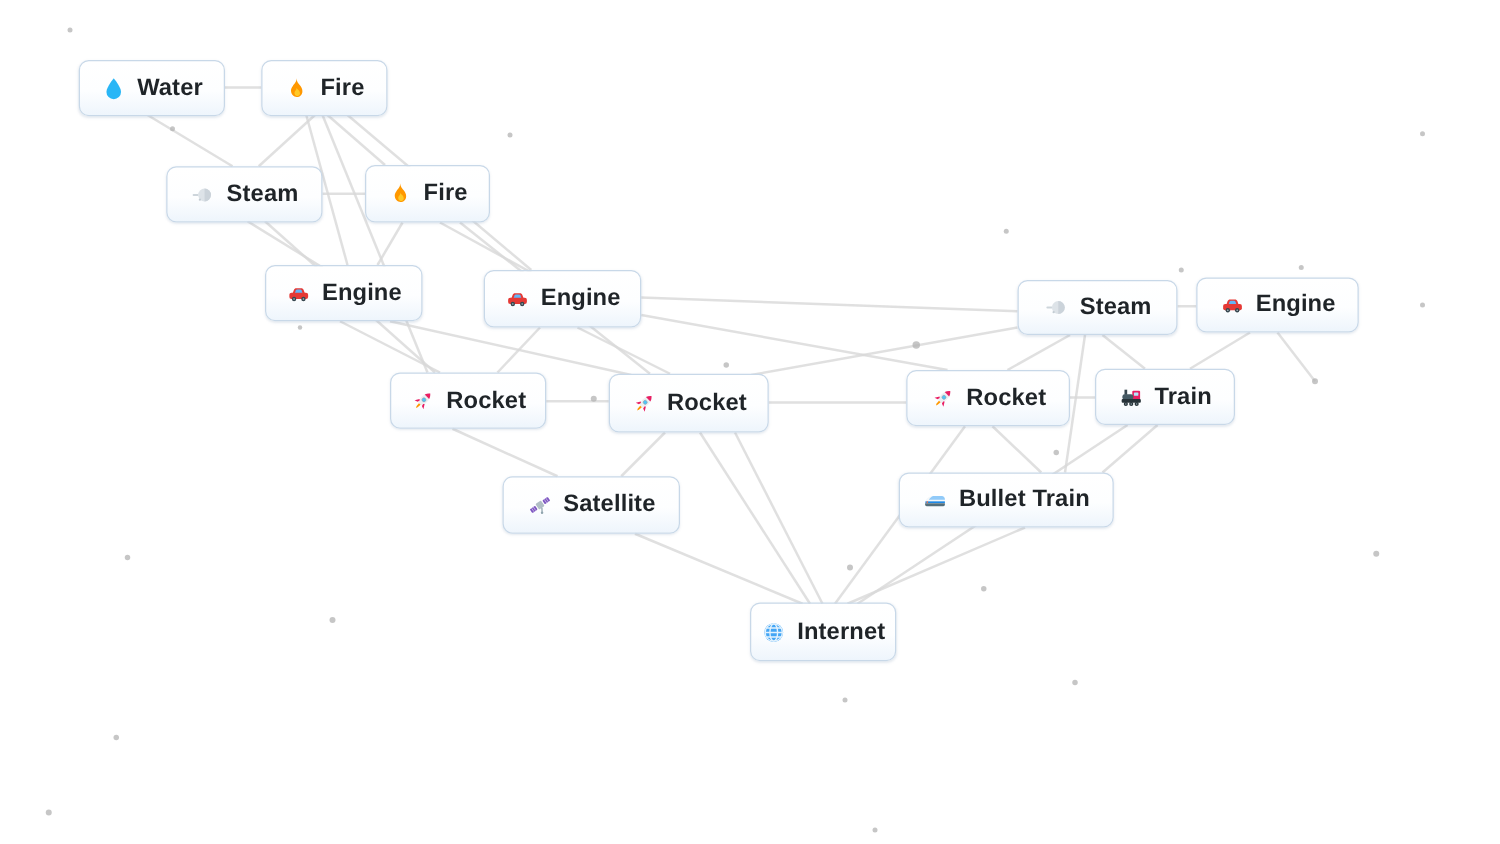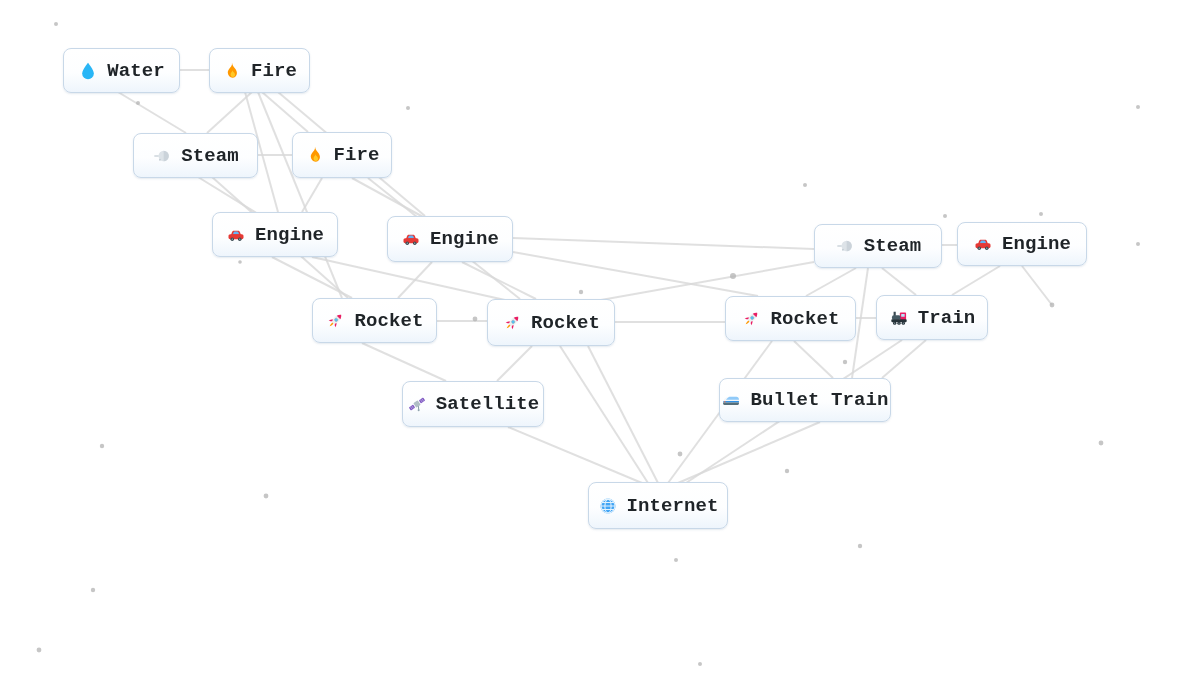--- a/index.html
+++ b/index.html
@@ -9,21 +9,20 @@
     position:absolute;
     display:flex;align-items:center;justify-content:center;gap:9px;
     box-sizing:border-box;
     border:1px solid #c8d8e8;
     border-radius:8px;
     background:linear-gradient(180deg,#ffffff 0%,#fdfeff 55%,#eef5fc 100%);
     box-shadow:0 1px 2px rgba(130,155,180,0.22);
     padding:0 12px;
     cursor:pointer;
     user-select:none;
-    font-family:Liberation Mono, monospace;
   }
   .tile-label{
     font-size:19px;
     font-weight:700;
     color:#1f2428;
     letter-spacing:0.1px;
     white-space:nowrap;
   }
   .tile-icon{display:inline-flex;align-items:center;justify-content:center;width:20px;height:20px;}
   .tile-icon svg{width:20px;height:20px;display:block;}
@@ -268,21 +267,21 @@
         <svg viewBox="0 0 24 24">
           <path d="M2.5 16v-1.1C2.5 11 6.2 8.2 10.2 8.2h8.3c1.7 0 3 1.3 3 3V16z" fill="#f4f7f9"></path>
           <path d="M10.2 8.2h8.3c1.7 0 3 1.3 3 3v.6H6.1c1.1-1.7 2.5-3 4.1-3.6z" fill="#90caf9"></path>
           <rect x="2.8" y="13.3" width="18.7" height="1.6" fill="#1e88e5"></rect>
           <path d="M2.5 15h19v1.6c0 .8-.7 1.4-1.5 1.4H4c-.8 0-1.5-.6-1.5-1.4z" fill="#546e7a"></path>
           <circle cx="4.6" cy="14.1" r=".8" fill="#ff7043"></circle>
         </svg>
       </span>
       <span class="tile-label">Bullet Train</span>
     </div>
-    <div class="tile" style="left: 588px; top: 482px; width: 140px; height: 47px;">
+    <div class="tile" style="left: 600px; top: 482px; width: 117px; height: 47px;">
       <span class="tile-icon">
         <svg viewBox="0 0 24 24">
           <circle cx="12" cy="12" r="9" fill="#42a5f5"></circle>
           <g stroke="#e3f2fd" stroke-width="1.3" fill="none">
             <circle cx="12" cy="12" r="8.3"></circle>
             <ellipse cx="12" cy="12" rx="3.7" ry="8.3"></ellipse>
             <path d="M3.7 12h16.6M4.8 7.7h14.4M4.8 16.3h14.4"></path>
           </g>
         </svg>
       </span>

